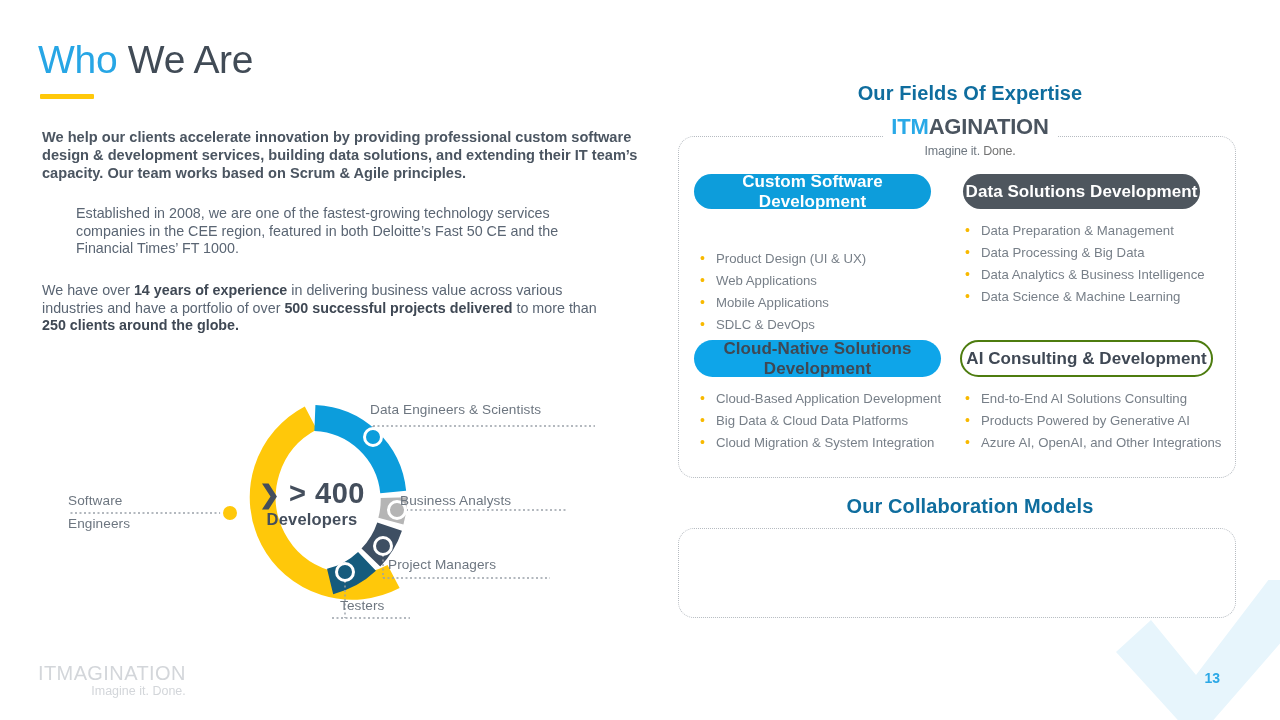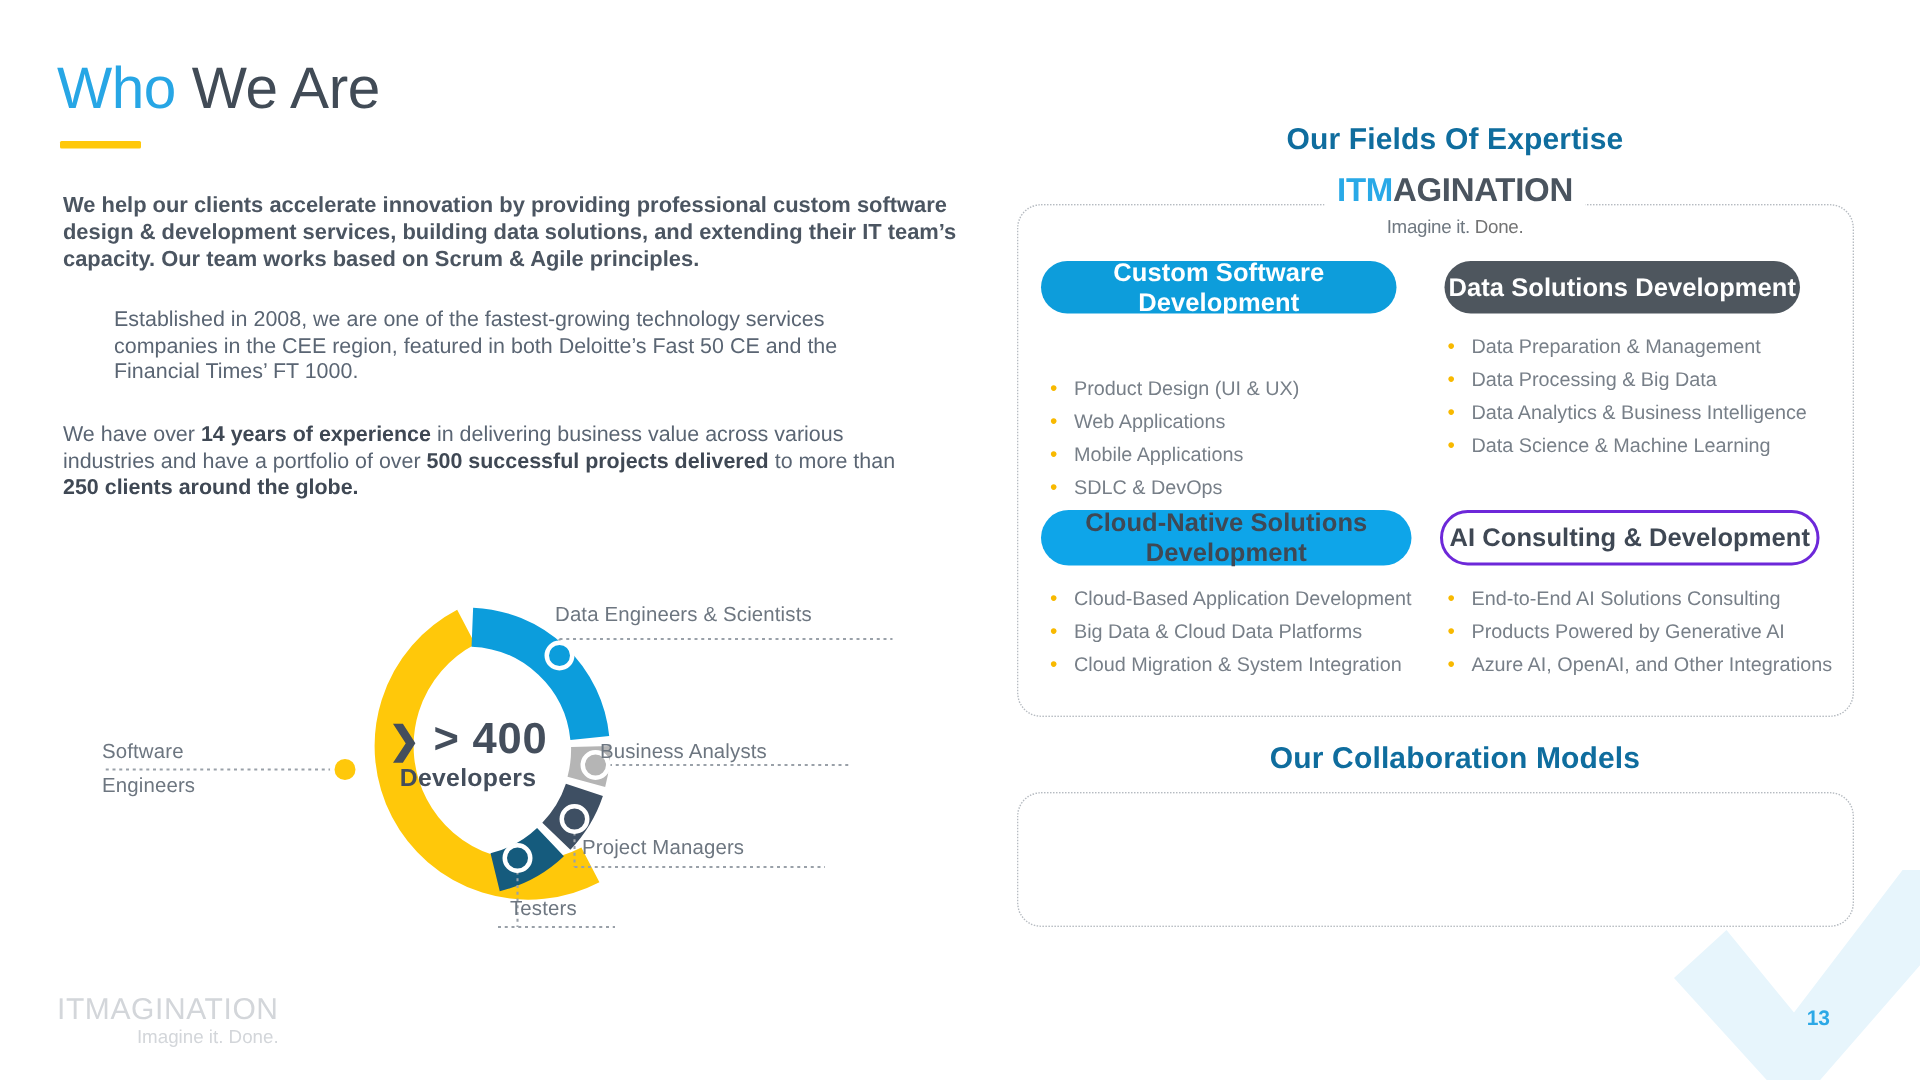--- a/index.html
+++ b/index.html
@@ -88,21 +88,21 @@
   .panel-collab    { left: 18px; top: 528px; width: 558px; height: 90px; }
 
   .pill {
     position: absolute; display: flex; align-items: center; justify-content: center;
     border-radius: 22px; font-size: 17px; font-weight: bold; text-align:center;
     letter-spacing: 0.05px;
   }
   .pill-blue   { background: #0d9ddb; color: #ffffff; }
   .pill-dark   { background: #4e565e; color: #ffffff; }
   .pill-yellow { background: #0ea5e9; color: #3f4854; }
-  .pill-outline{ background: #ffffff; color: #3f4854; border: 2px solid #6d28d9; }
+  .pill-outline{ background: #ffffff; color: #3f4854; border: 2px solid #4d7c0f; }
 
   .pill-csd { left: 34px;  top: 174px; width: 237px; height: 35px; }
   .pill-dsd { left: 303px; top: 174px; width: 237px; height: 35px; }
   .pill-cns { left: 34px;  top: 340px; width: 247px; height: 37px; }
   .pill-aic { left: 300px; top: 340px; width: 253px; height: 37px; }
 
   .bullets { position: absolute; }
   .bullets li {
     list-style: none; position: relative; padding-left: 18px;
     font-size: 13.2px; color: #777f88; line-height: 22px; white-space: nowrap;

